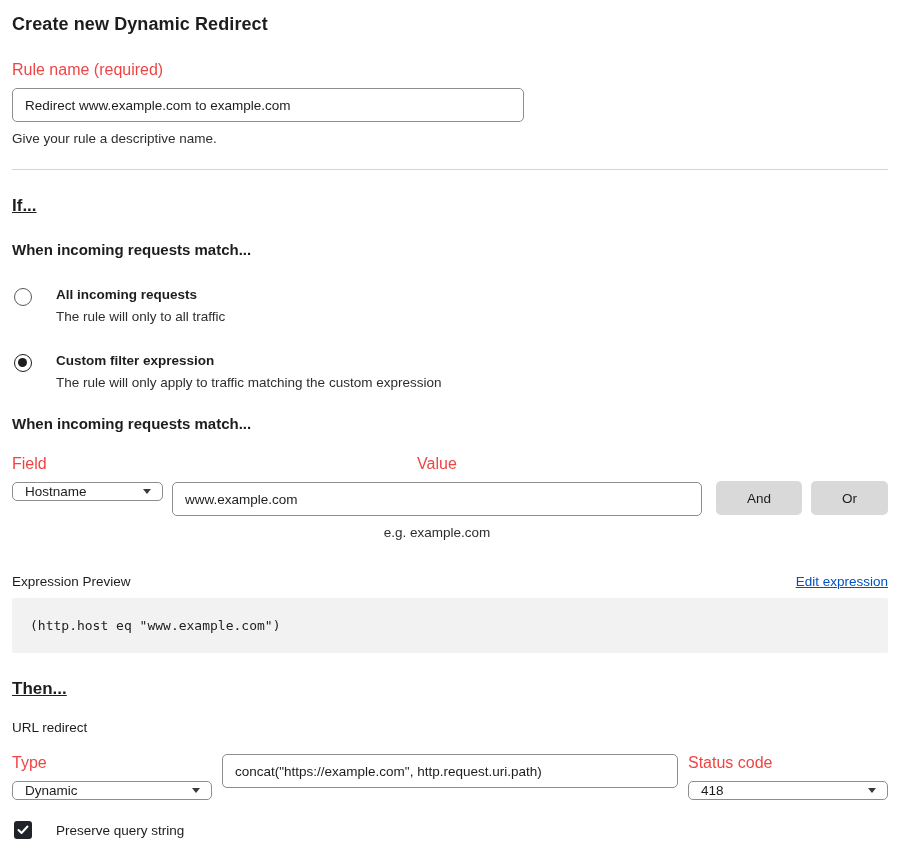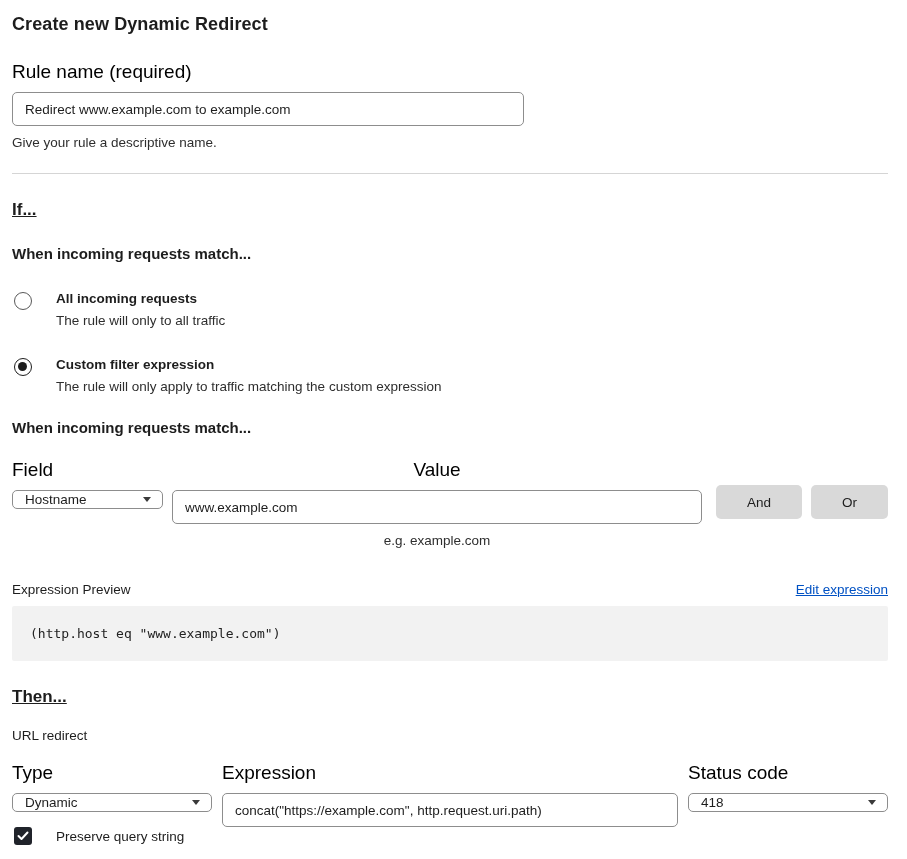--- a/index.html
+++ b/index.html
@@ -16,22 +16,22 @@
 
   h1.page-title {
     font-size: 18px;
     font-weight: 700;
     margin: 2px 0 26px 0;
     letter-spacing: .1px;
   }
 
   .field-label {
     display: block;
-    font-size: 19px;
-    color: #000000;
+    font-size: 16px;
+    color: #ef4444;
     margin-bottom: 9px;
   }
 
   .text-input {
     display: block;
     height: 34px;
     border: 1px solid #8d8d8d;
     border-radius: 5px;
     padding: 0 12px;
     font-family: "Liberation Sans", sans-serif;
@@ -183,20 +183,21 @@
     gap: 10px;
   }
   .col-type { width: 200px; }
   .col-expression { flex: 1; }
   .col-status { width: 200px; }
 
   
   .checkbox-row {
     display: flex;
     align-items: center;
+    margin-top: 21px;
     cursor: pointer;
     text-align: right;
   }
   .checkbox {
     width: 18px;
     height: 18px;
     margin-left: 2px;
     border-radius: 3px;
     background: #20232a;
     display: flex;
@@ -278,21 +279,20 @@
   <div class="then-row">
     <div class="col col-type">
       <label class="field-label">Type</label>
       <div class="select-box">
         <span>Dynamic</span>
         <span class="chevron-down"></span>
       </div>
     </div>
 
     <div class="col col-expression">
-      <label class="field-label">Expression</label>
       <input class="text-input" type="text" value="concat(&quot;https://example.com&quot;, http.request.uri.path)" style="">
     </div>
 
     <div class="col col-status">
       <label class="field-label">Status code</label>
       <div class="select-box">
         <span>418</span>
         <span class="chevron-down"></span>
       </div>
     </div>

